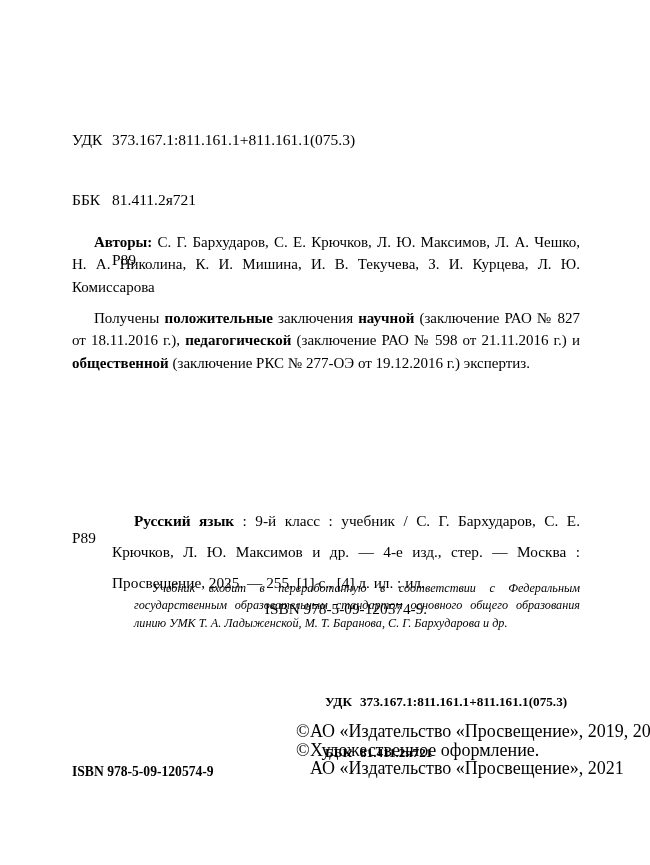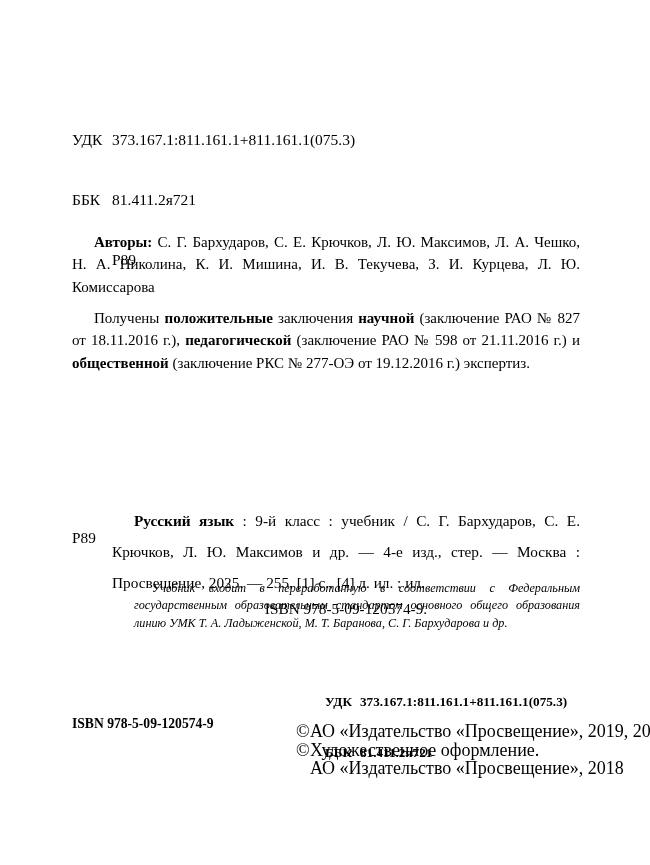--- a/index.html
+++ b/index.html
@@ -126,21 +126,21 @@
     line-height: 17px;
     font-weight: bold;
     white-space: pre;
   }
   .class-bottom .class-label { width: 35px; }
 
   
   .isbn-foot {
     position: absolute;
     left: 72px;
-    top: 716px;
+    top: 764px;
     font-size: 13.6px;
     font-weight: bold;
     white-space: nowrap;
   }
   .copyright {
     position: absolute;
     left: 296px;
     top: 722px;
     font-size: 18px;
     line-height: 18.6px;
@@ -183,16 +183,16 @@
   <div class="class-bottom">
     <span class="class-row"><span class="class-label">УДК</span><span>373.167.1:811.161.1+811.161.1(075.3)</span></span>
     <span class="class-row"><span class="class-label">ББК</span><span>81.411.2я721</span></span>
   </div>
 
   <div class="isbn-foot">ISBN 978-5-09-120574-9</div>
 
   <div class="copyright">
     <span class="cp-line"><span class="cp-sym">©</span><span>АО «Издательство «Просвещение», 2019, 2022</span></span>
     <span class="cp-line"><span class="cp-sym">©</span><span>Художественное оформление.</span></span>
-    <span class="cp-line"><span class="cp-ind"></span><span>АО «Издательство «Просвещение», 2018</span></span>
+    <span class="cp-line"><span class="cp-ind"></span><span>АО «Издательство «Просвещение», 2021</span></span>
   </div>
 
 </div>
 
 </body></html>

